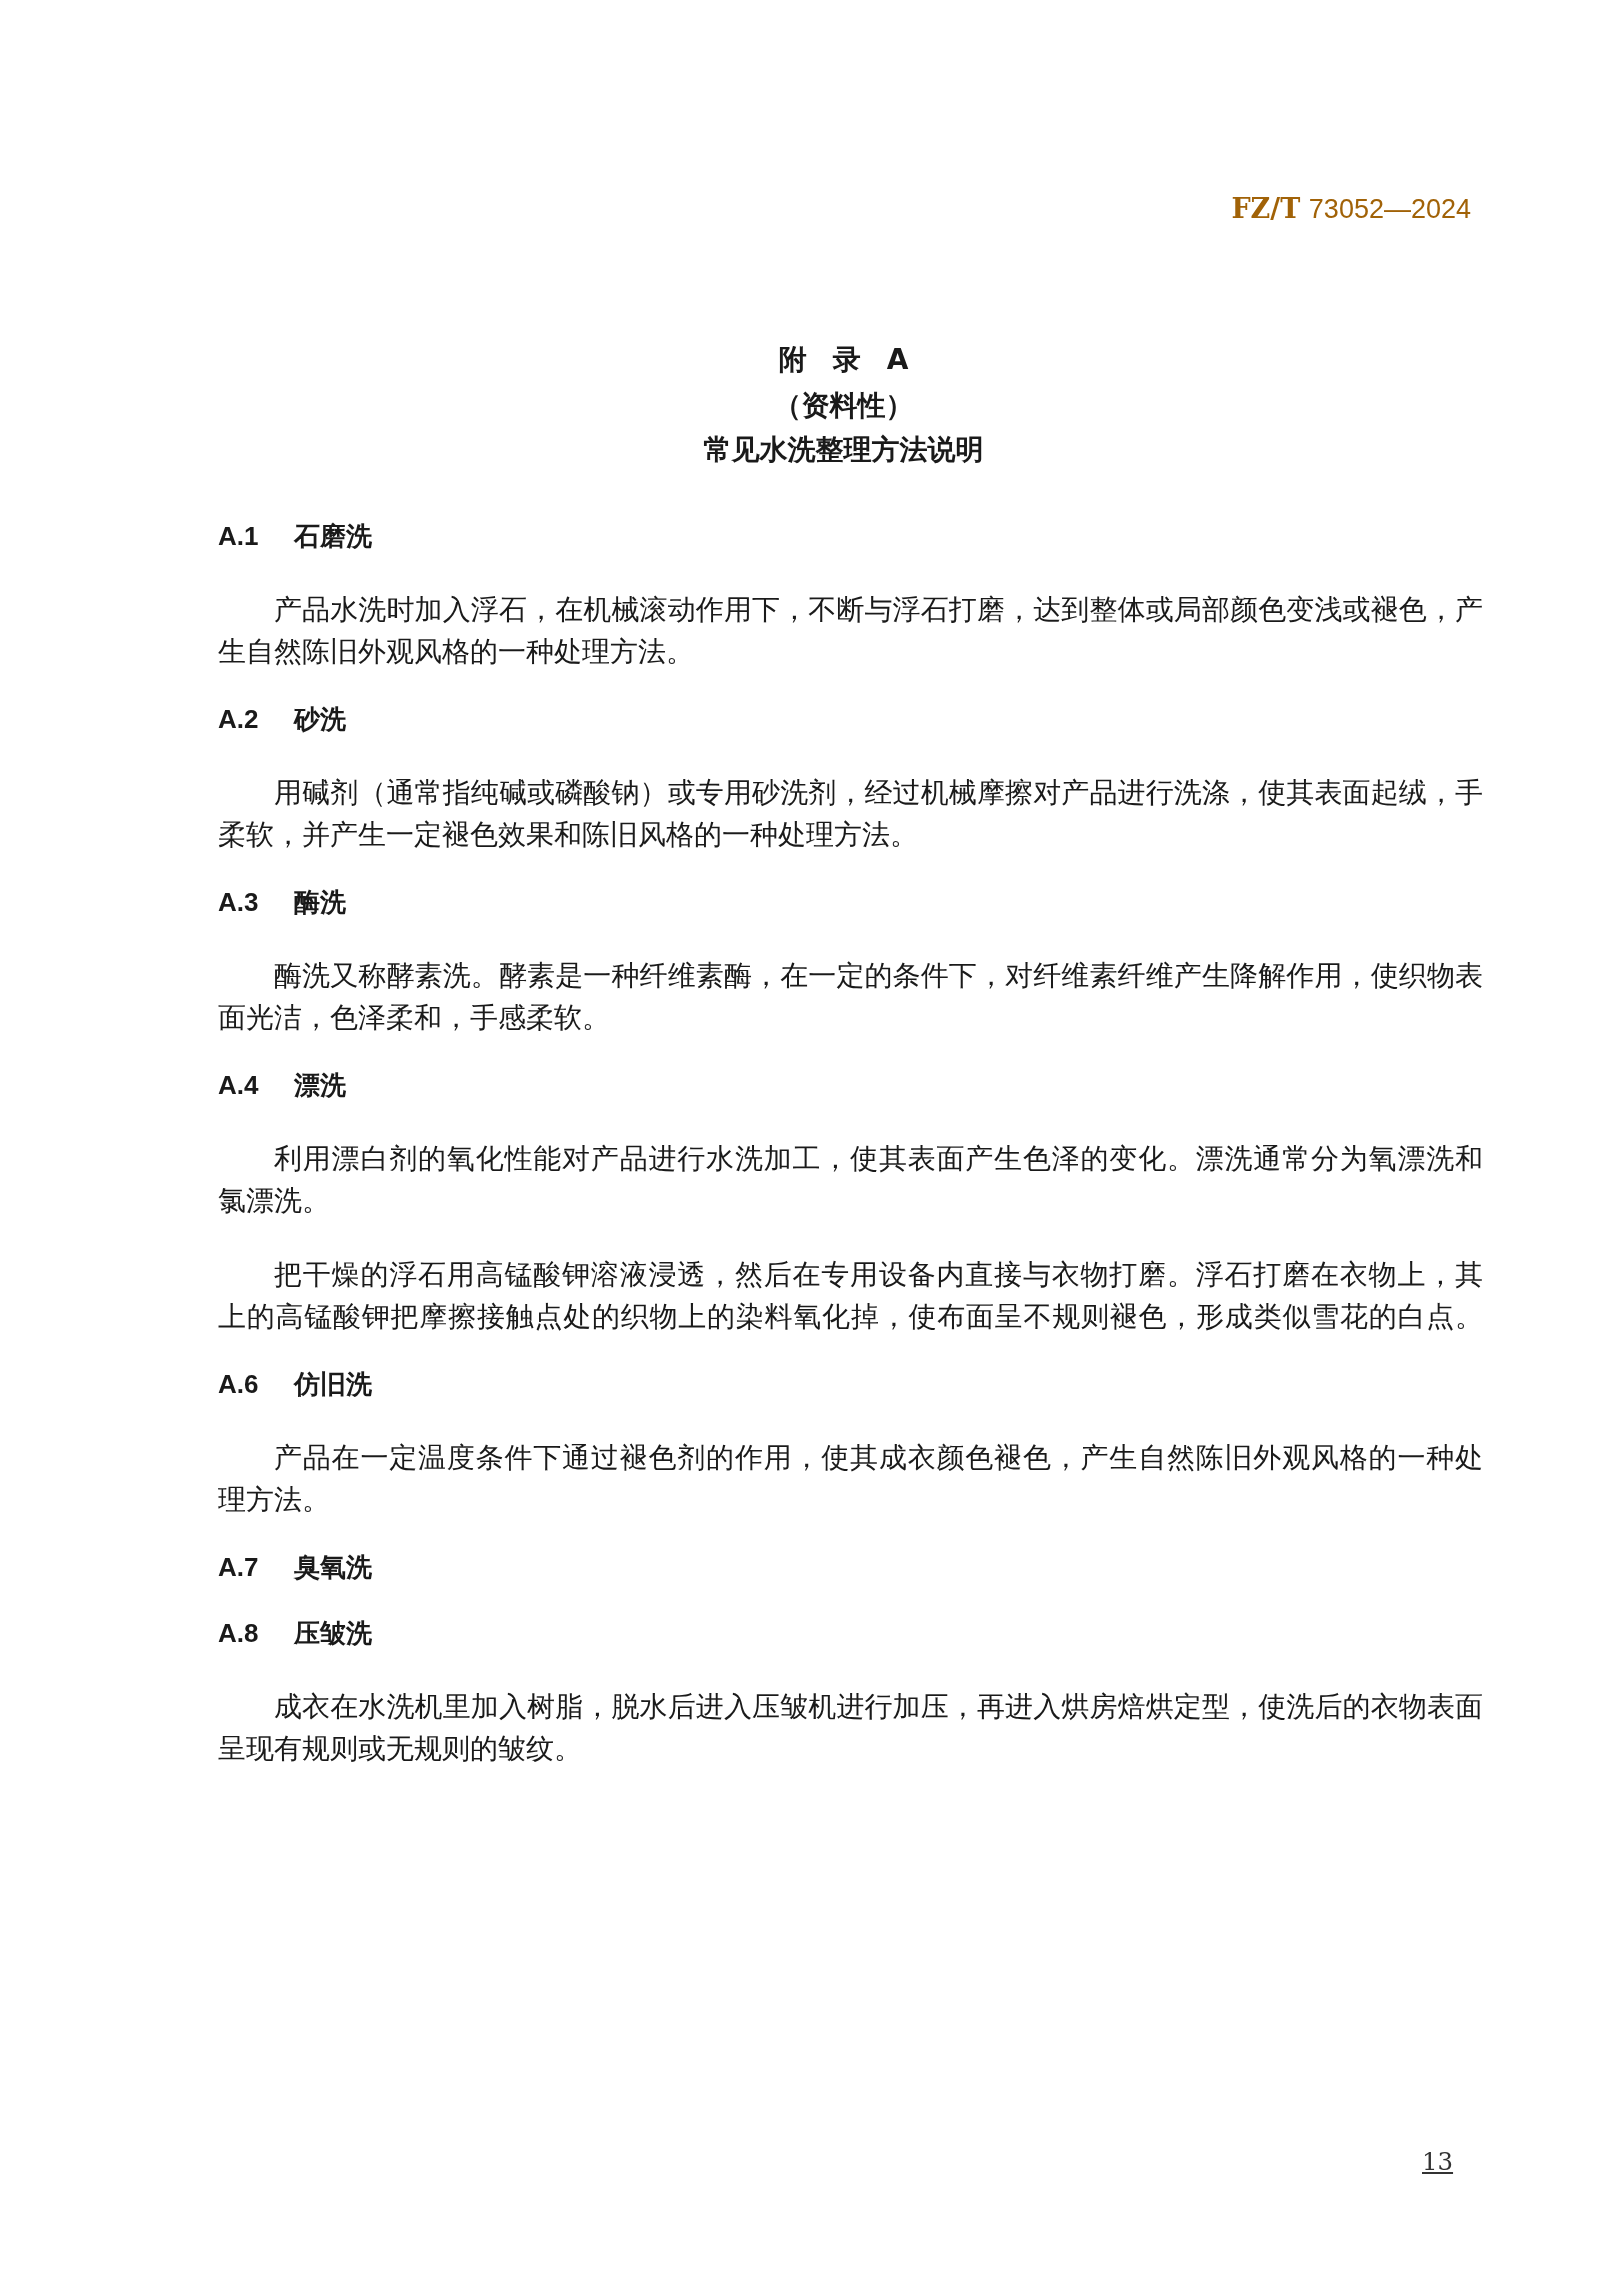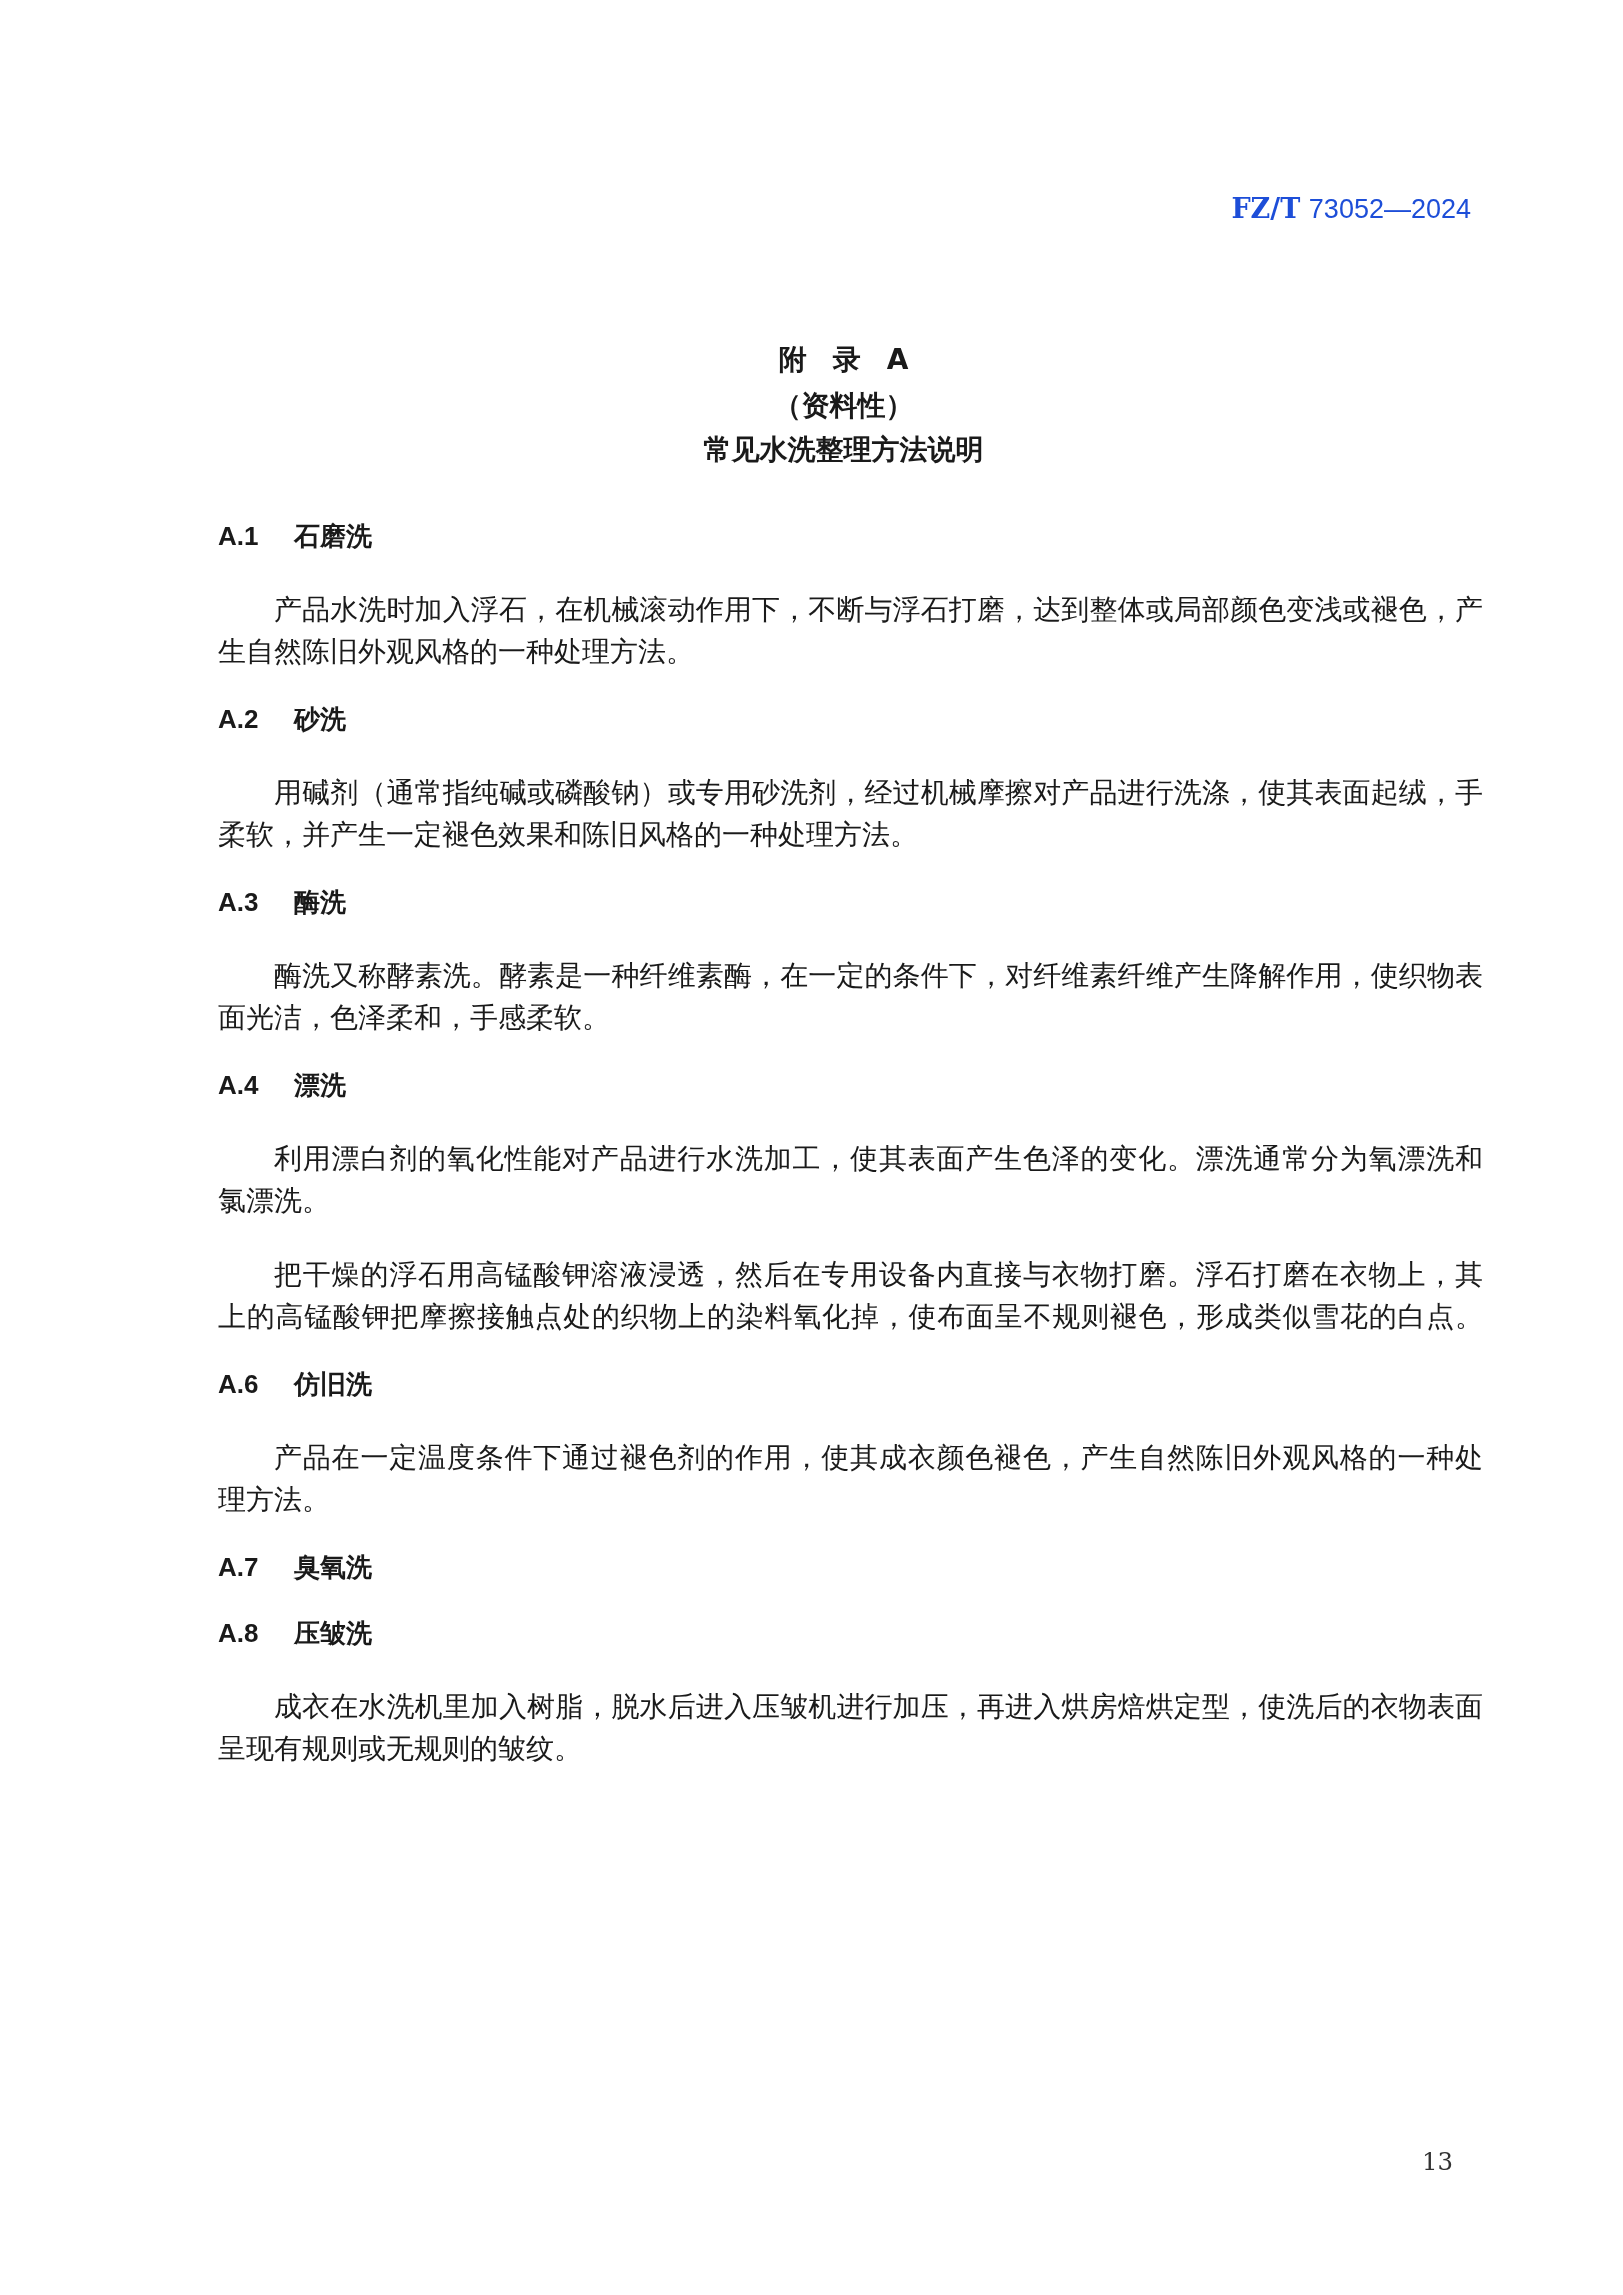--- a/index.html
+++ b/index.html
@@ -15,21 +15,21 @@
     color: #1a1a1a;
     font-family: "DejaVu Serif", serif;
   }
   .doc-code {
     position: absolute;
     top: 190px;
     right: 153px;
     font-size: 27px;
     line-height: 38px;
     white-space: nowrap;
-    color: #1d4ed8;
+    color: #a16207;
   }
   .doc-code .prefix {
     font-family: "DejaVu Serif", serif;
     font-weight: bold;
   }
   .doc-code .num {
     font-family: "Liberation Sans", sans-serif;
   }
   .title-block {
     position: absolute;
@@ -94,20 +94,21 @@
     margin-top: 32px;
   }
   .page-number {
     position: absolute;
     top: 2144px;
     left: 1422px;
     font-family: "DejaVu Serif", serif;
     font-size: 24.4px;
     line-height: 35px;
     color: #333333;
+    text-decoration: underline;
   }
 </style>
 </head>
 <body>
 
 <div class="doc-code">
   <span class="prefix">FZ/T</span>
   <span class="num">73052—2024</span>
 </div>
 

